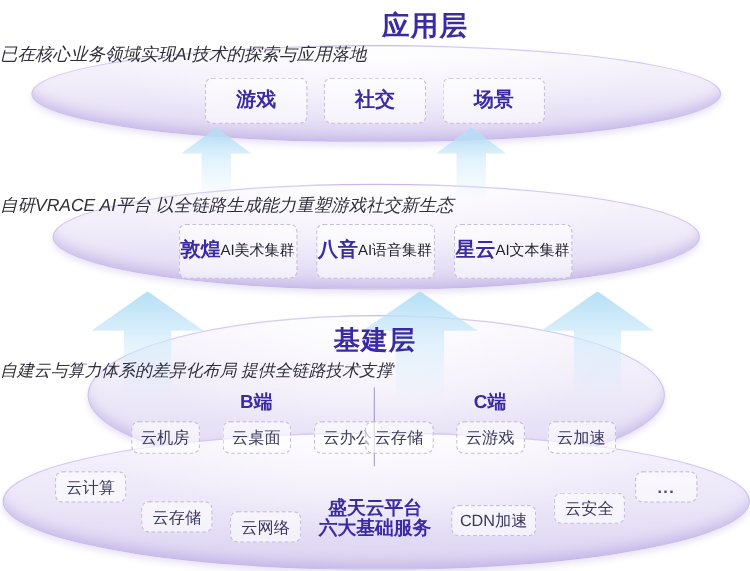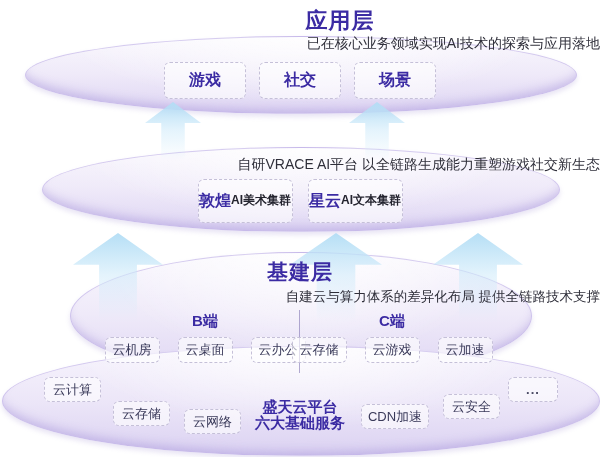--- a/index.html
+++ b/index.html
@@ -37,39 +37,39 @@
   .a-mid-3{left:433px;top:233px;width:90px;height:88px;}
   
   .layer-title{
     position:absolute;left:0;width:100%;text-align:center;z-index:3;
     font-weight:bold;font-size:22px;color:#3b2ba3;letter-spacing:1px;
   }
   .app-title{top:6px;padding-left:40px;}
   .model-title{top:130px;}
   .infra-title{top:258px;font-size:21px;}
   .layer-subtitle{
-    position:absolute;left:0;width:100%;text-align:right;z-index:3;
-    font-size:14px;color:#2f2f3a;
+    position:absolute;left:0;width:100%;text-align:left;z-index:3;
+    font-size:14px;color:#2f2f3a;font-style:italic;
   }
   .app-subtitle{top:35px;}
   .model-subtitle{top:156px;}
   .infra-subtitle{top:288px;font-size:13.5px;}
   
   .chip{
     box-sizing:border-box;border:1.5px dashed #c5c0d8;border-radius:6px;
     background:rgba(255,255,255,.6);color:#3b2ba3;font-weight:bold;
     display:flex;align-items:center;justify-content:center;z-index:3;
   }
   .chip-row{position:absolute;left:0;width:100%;display:flex;justify-content:center;z-index:3;}
   .app-chips{top:62px;gap:13px;}
   .app-chips .chip{width:82px;height:37px;font-size:16px;}
   .model-chips{top:179px;gap:15px;}
   .model-chips .chip{width:95px;height:44px;line-height:1.15;}
   .duo-name{font-size:16px;font-weight:bold;color:#3b2ba3;}
-  .duo-desc{font-size:12px;font-weight:bold;color:#23232e;}
+  .duo-desc{font-size:12px;font-weight:normal;color:#23232e;}
   
   .side-group{position:absolute;text-align:center;z-index:3;}
   .group-b{left:112px;top:312px;width:186px;}
   .group-c{left:302px;top:312px;width:180px;}
   .group-header{font-size:15px;font-weight:bold;color:#3b2ba3;margin-bottom:6px;}
   .group-chips{display:flex;justify-content:center;gap:18px;}
   .group-chips .chip{min-width:55px;height:26px;font-size:13px;font-weight:normal;color:#3a3a5a;padding:0 4px;}
   .divider{position:absolute;left:299px;top:310px;width:1px;height:63px;background:rgba(128,116,178,.6);z-index:3;}
   
   .cloud-chip{
@@ -112,20 +112,24 @@
     <div class="chip">场景</div>
   </div>
 
   <div class="layer-subtitle model-subtitle">自研VRACE AI平台 以全链路生成能力重塑游戏社交新生态</div>
   <div class="chip-row model-chips">
     <div class="chip">
       <div class="duo-name">敦煌</div>
       <div class="duo-desc">AI美术集群</div>
     </div>
     <div class="chip">
+      <div class="duo-name">八音</div>
+      <div class="duo-desc">AI语音集群</div>
+    </div>
+    <div class="chip">
       <div class="duo-name">星云</div>
       <div class="duo-desc">AI文本集群</div>
     </div>
   </div>
 
   <div class="layer-title infra-title">基建层</div>
   <div class="layer-subtitle infra-subtitle">自建云与算力体系的差异化布局 提供全链路技术支撑</div>
 
   <div class="side-group group-b">
     <div class="group-header">B端</div>

